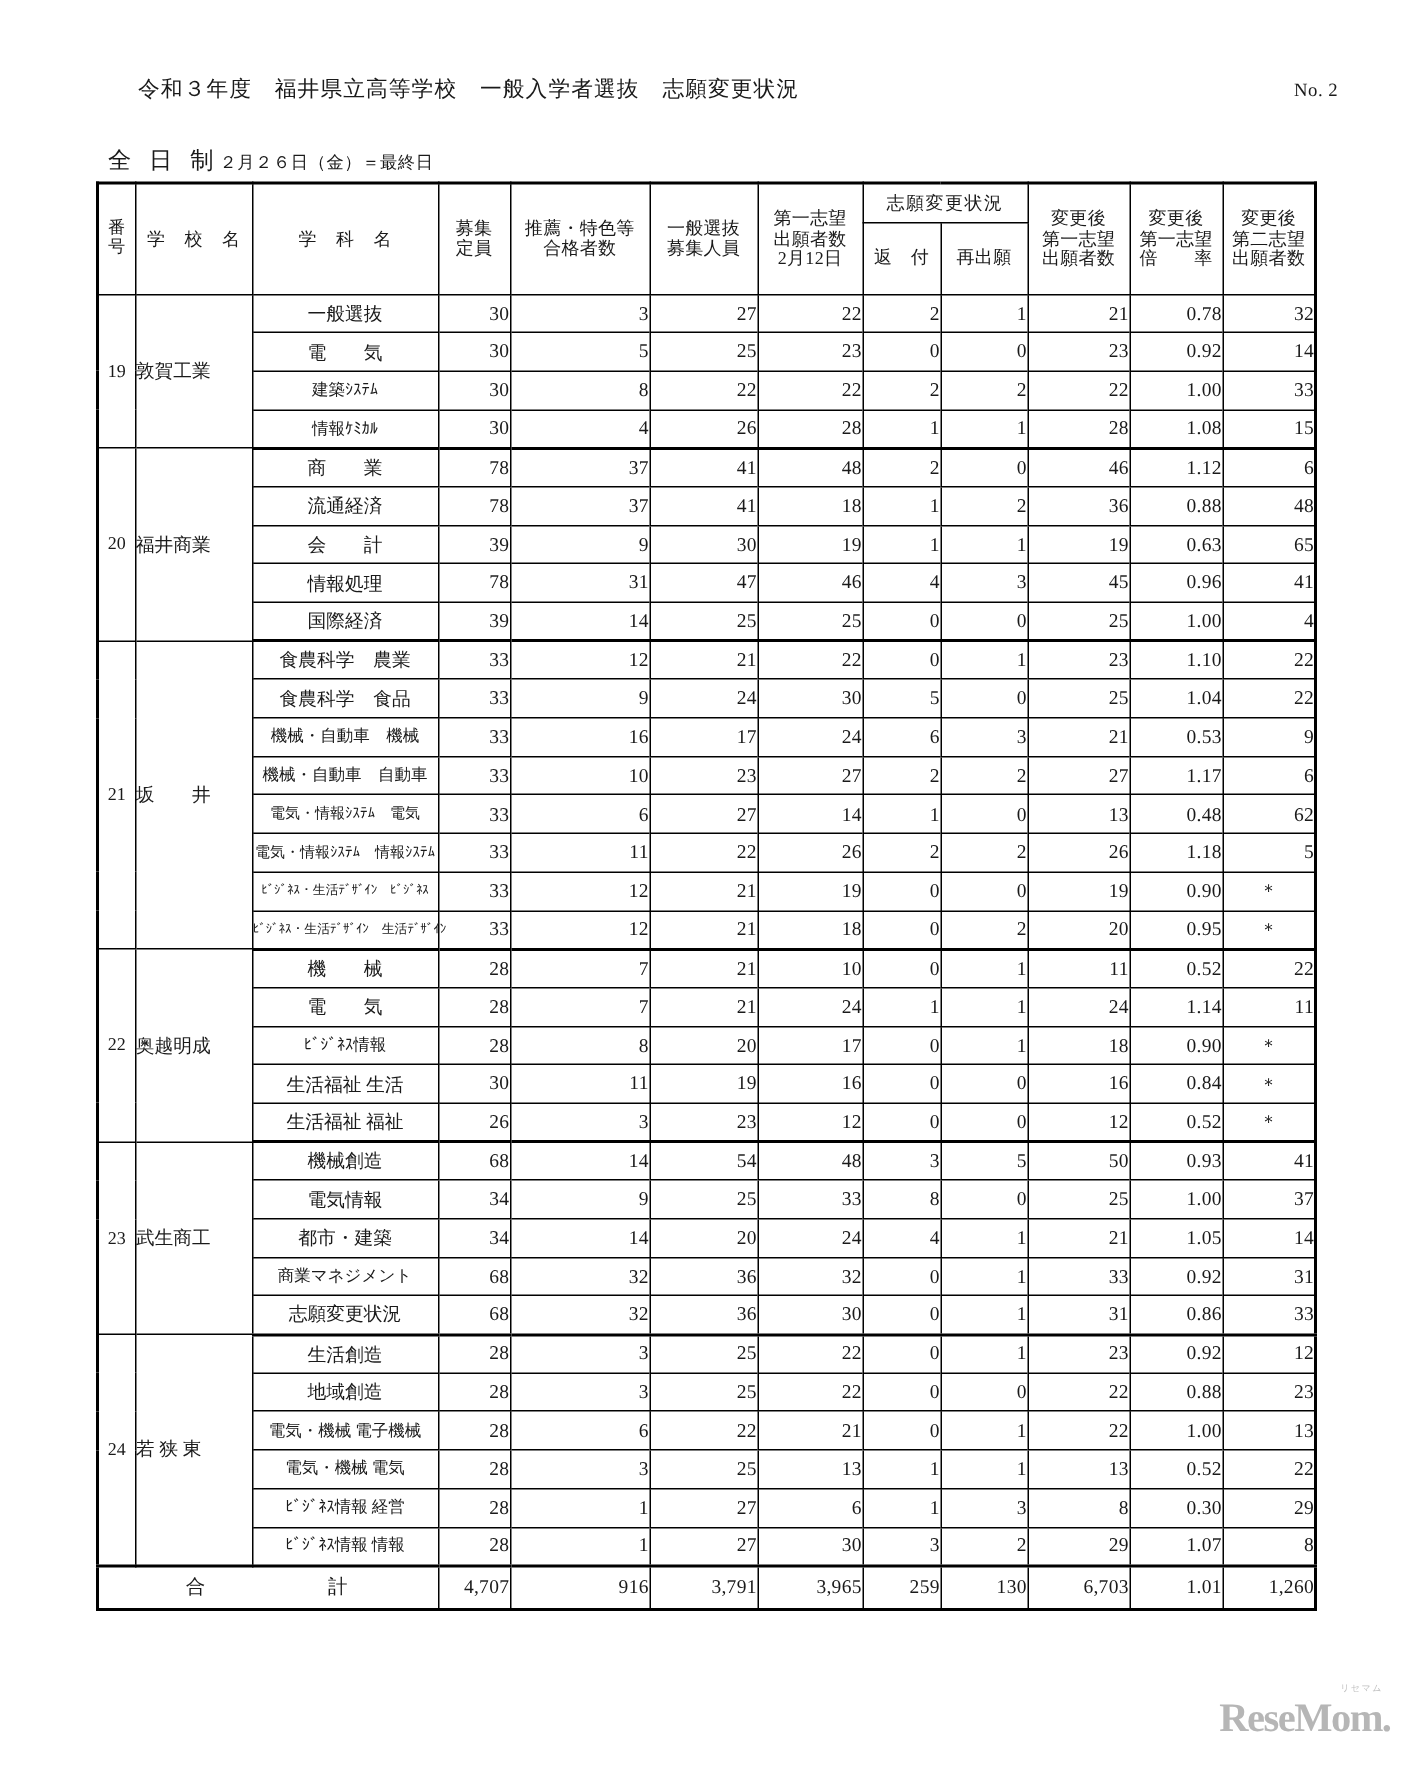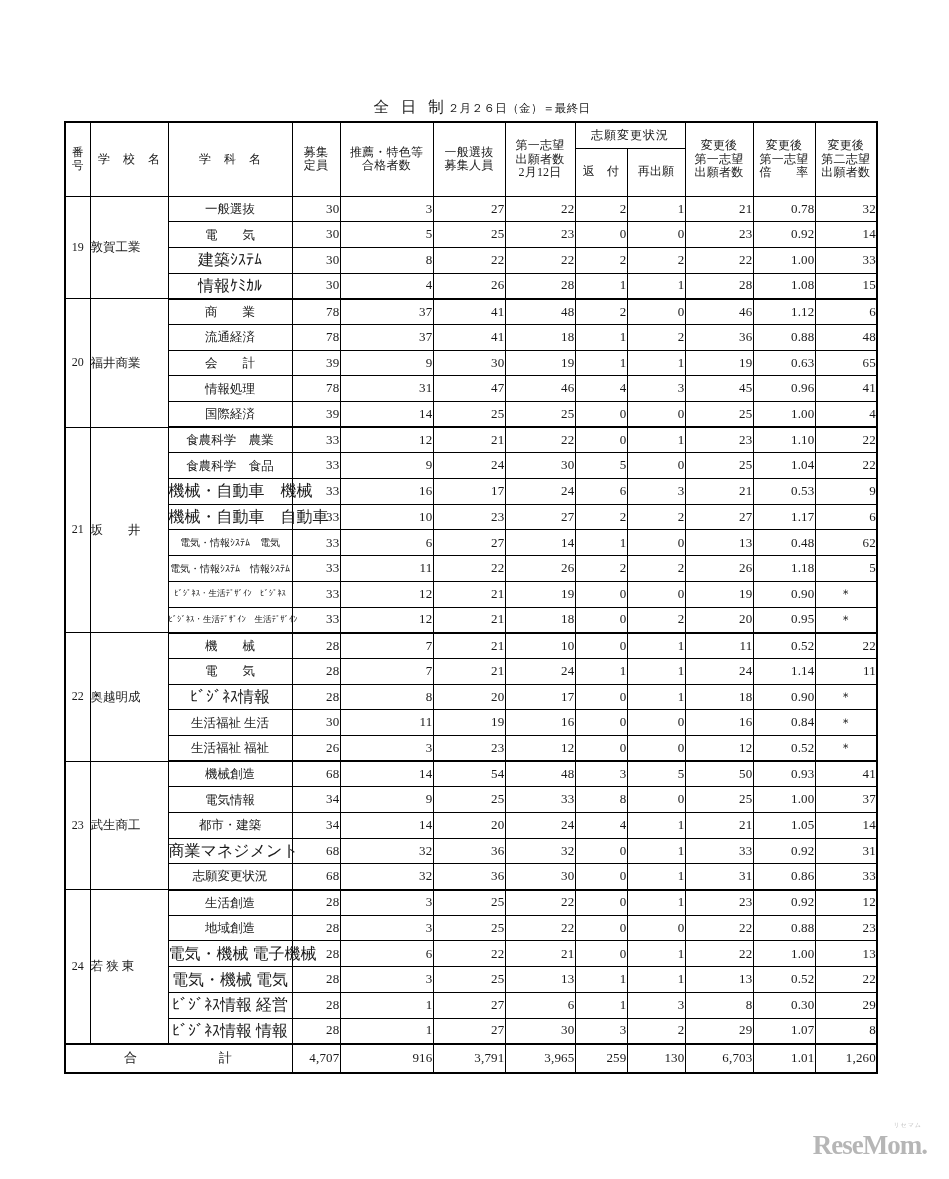--- a/index.html
+++ b/index.html
@@ -16,21 +16,21 @@
   
   .doc-header{
     position:absolute;left:92px;top:50px;width:800px;
     display:flex;align-items:baseline;justify-content:space-between;
   }
   .doc-title{font-size:14.5px;letter-spacing:.7px;white-space:nowrap;}
   .page-no{font-size:12.5px;letter-spacing:.3px;}
 
   .subhead{
     position:absolute;left:72px;top:97px;width:820px;
-    display:flex;align-items:flex-end;justify-content:center;
+    display:flex;align-items:flex-end;justify-content:flex-start;
   }
   .mode-label{font-size:15.5px;letter-spacing:4px;}
   .date-note{font-size:11.5px;letter-spacing:.4px;padding-bottom:2px;}
 
   
   .tbl-wrap{position:absolute;left:64px;top:121px;width:812px;}
   table.grid{
     border-collapse:collapse;
     width:812px;
     table-layout:fixed;
@@ -108,21 +108,21 @@
     white-space:nowrap;
   }
   td.dept{
     text-align:center;
     padding:2px 4px;
     font-size:12.5px;
     white-space:nowrap;
   }
   td.dept.small{font-size:10px;letter-spacing:0;}
   td.dept.tiny{font-size:8.6px;letter-spacing:0;text-align:center;}
-  td.dept.mid{font-size:16px;}
+  td.dept.mid{font-size:11px;}
 
   
   tr.dotted > td{border-bottom:1px dotted #000;}
   tr.solid  > td{border-bottom:1px solid #000;}
   tr.groupend > td{border-bottom:2.2px solid #000;}
 
   tbody tr{height:25.7px;}
   thead tr.h1{height:26px;}
   thead tr.h2{height:48px;}
 
@@ -158,20 +158,24 @@
   .wm-ruby{
     position:absolute;right:5px;top:-9px;
     font-size:6px;letter-spacing:1px;font-weight:normal;color:#9a9a9a;
   }
 </style>
 </head>
 <body>
 
 <div class="page">
 
+  <div class="doc-header">
+    <div class="doc-title">令和３年度　福井県立高等学校　一般入学者選抜　志願変更状況</div>
+    <div class="page-no">No. 2</div>
+  </div>
 
   <div class="subhead">
     <div class="mode-label">全 日 制</div>
     <div class="date-note">２月２６日（金）＝最終日</div>
   </div>
 
   <div class="tbl-wrap">
     <table class="grid">
       <colgroup>
         <col class="c-no">

